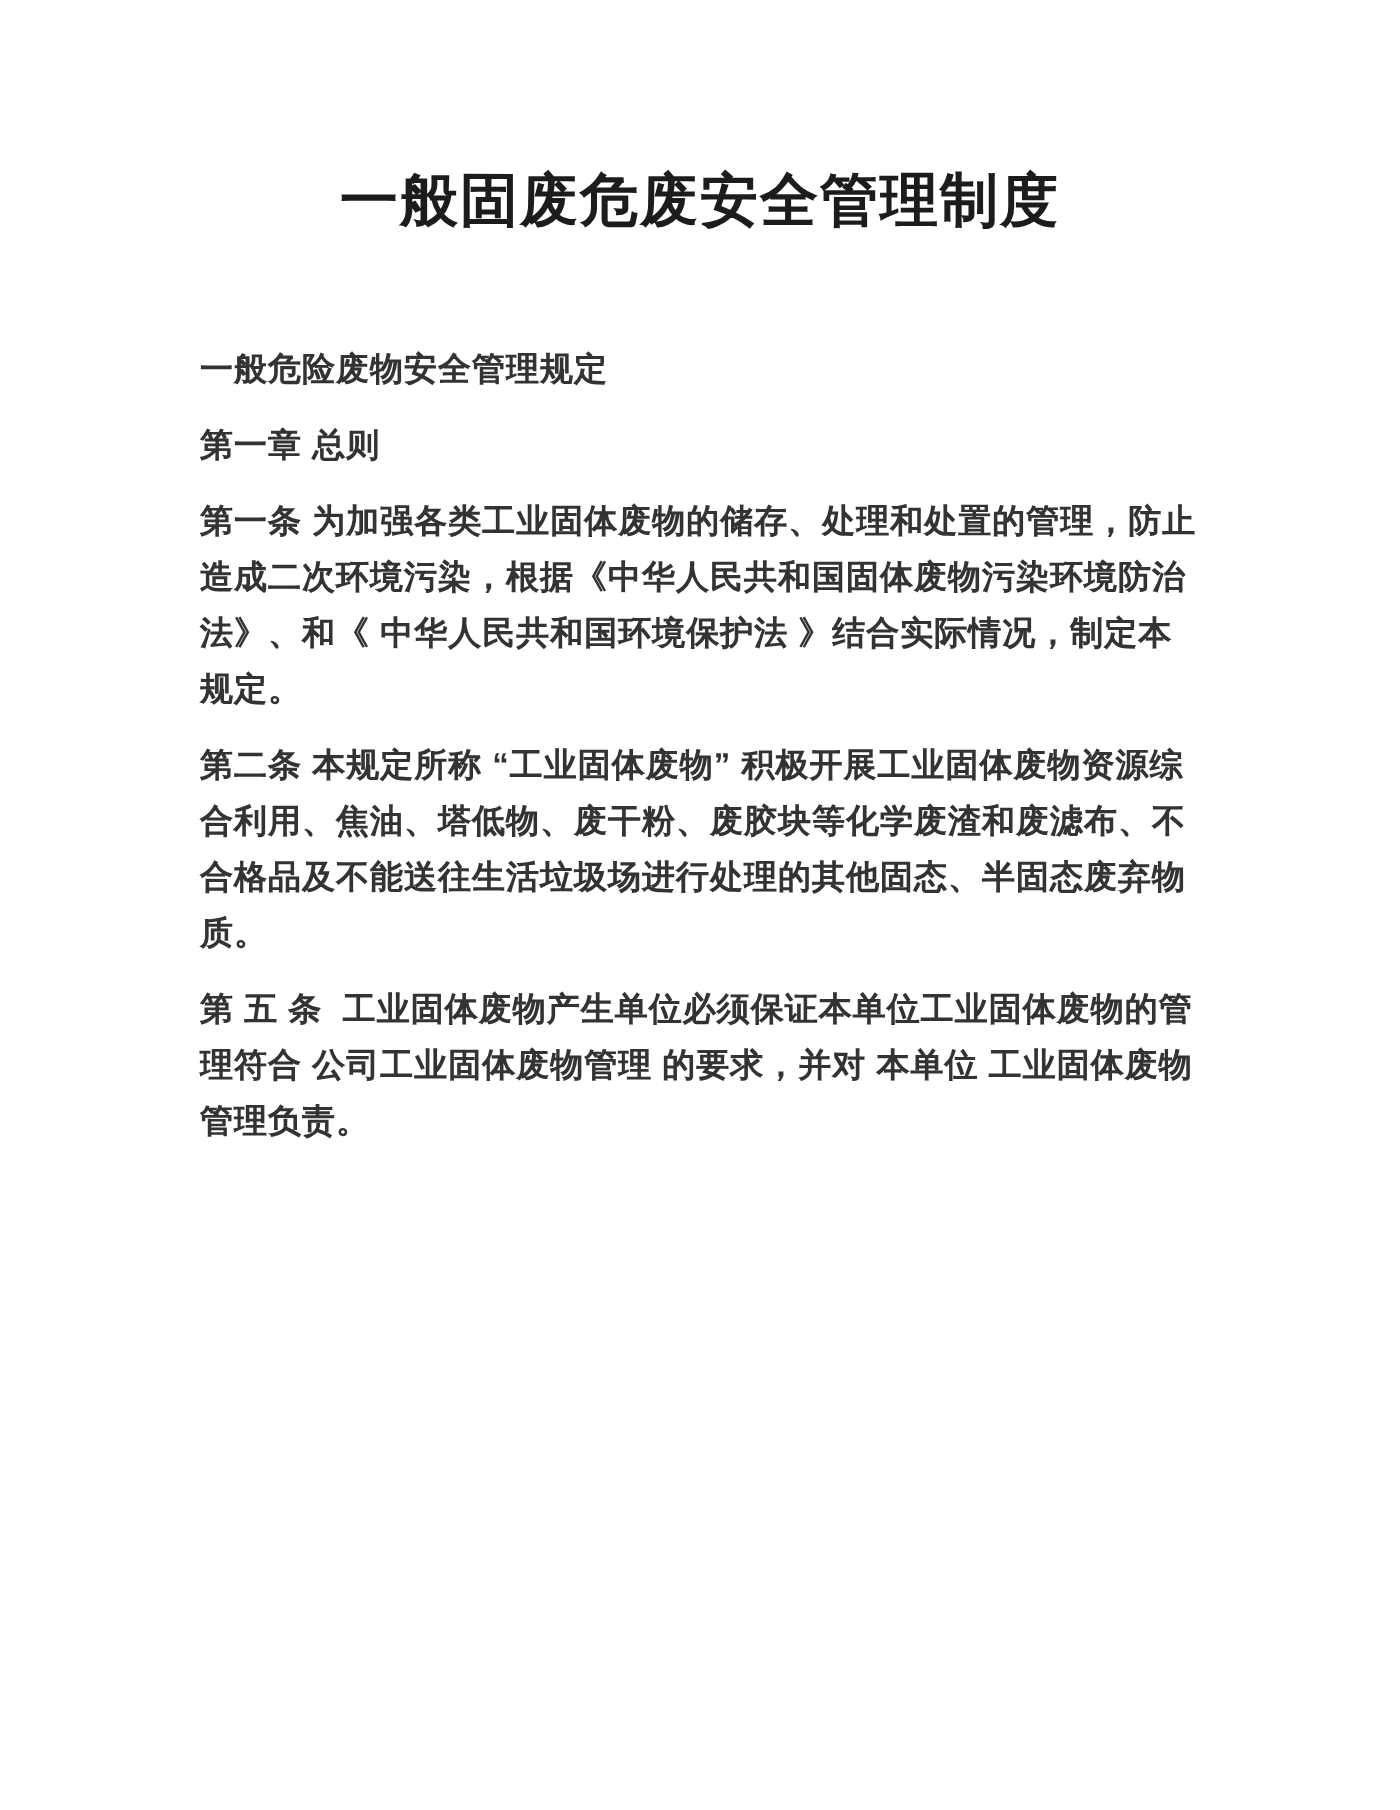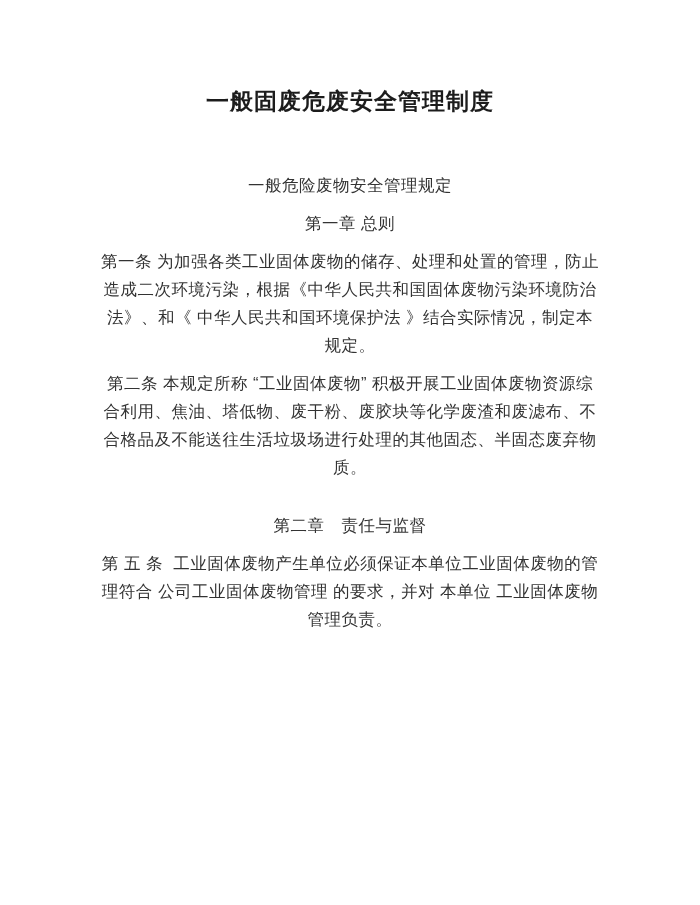--- a/index.html
+++ b/index.html
@@ -13,33 +13,33 @@
     height: 905px;
     background: #ffffff;
     box-sizing: border-box;
     padding: 86px 100px 0 100px;
     font-family: "Liberation Sans", "DejaVu Sans", sans-serif;
     color: #333333;
     overflow: hidden;
   }
   .doc-title {
     margin: 0 0 55px 0;
-    font-size: 23px;
+    font-size: 29px;
     line-height: 30px;
     font-weight: 700;
     text-align: center;
     color: #1c1c1c;
     letter-spacing: 1px;
   }
   .para {
     margin: 0 0 10px 0;
     font-size: 16.5px;
     line-height: 28px;
-    font-weight: 400;
-    text-align: center;
+    font-weight: 700;
+    text-align: left;
     letter-spacing: 0.5px;
     white-space: pre-wrap;
   }
   .gap-before {
     margin-top: 30px;
   }
 </style>
 </head>
 <body>
 
@@ -49,16 +49,15 @@
   <p class="para">一般危险废物安全管理规定</p>
 
   <p class="para">第一章 总则</p>
 
   <p class="para">第一条 为加强各类工业固体废物的储存、处理和处置的管理，防止造成二次环境污染，根据《中华人民共和国固体废物污染环境防治法》、和《 中华人民共和国环境保护法 》结合实际情况，制定本规定。</p>
 
   <p class="para">第二条 本规定所称 “工业固体废物” 积极开展工业固体废物资源综合利用、焦油、塔低物、废干粉、废胶块等化学废渣和废滤布、不合格品及不能送往生活垃圾场进行处理的其他固态、半固态废弃物质。</p>
 
 
 
-  <p class="para gap-before">第二章　责任与监督</p>
 
   <p class="para">第 五 条  工业固体废物产生单位必须保证本单位工业固体废物的管理符合 公司工业固体废物管理 的要求，并对 本单位 工业固体废物管理负责。</p>
 </div>
 
 </body></html>

